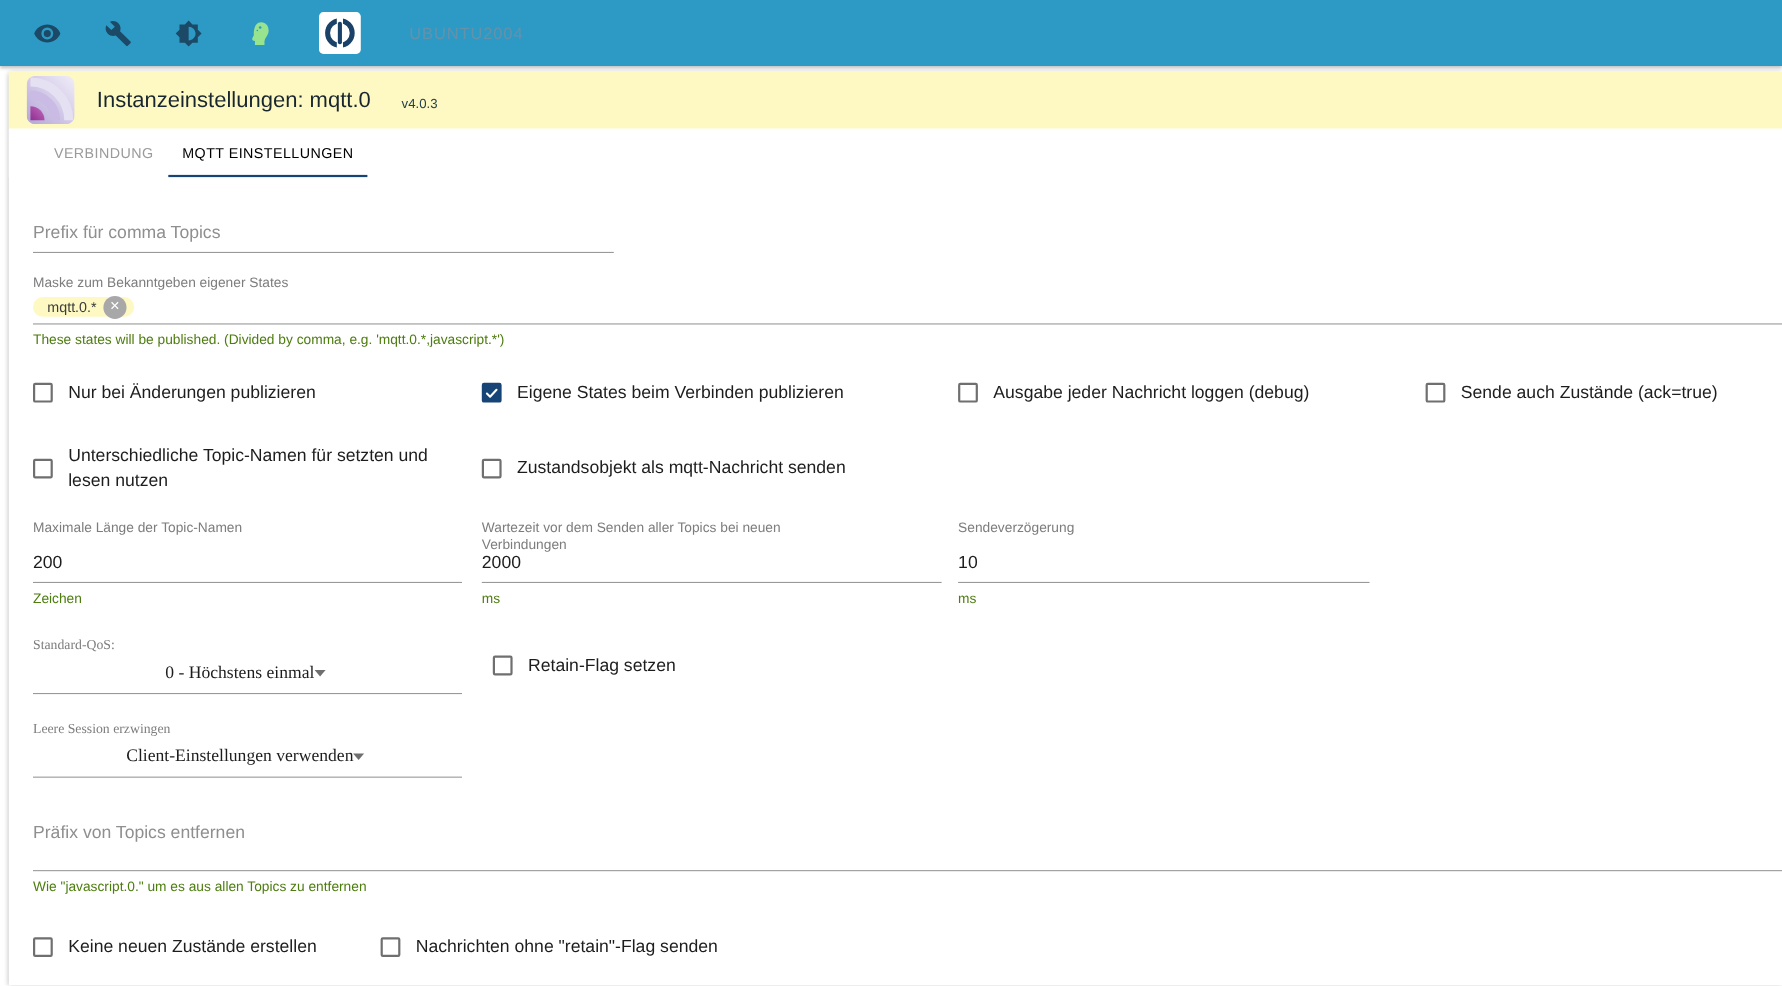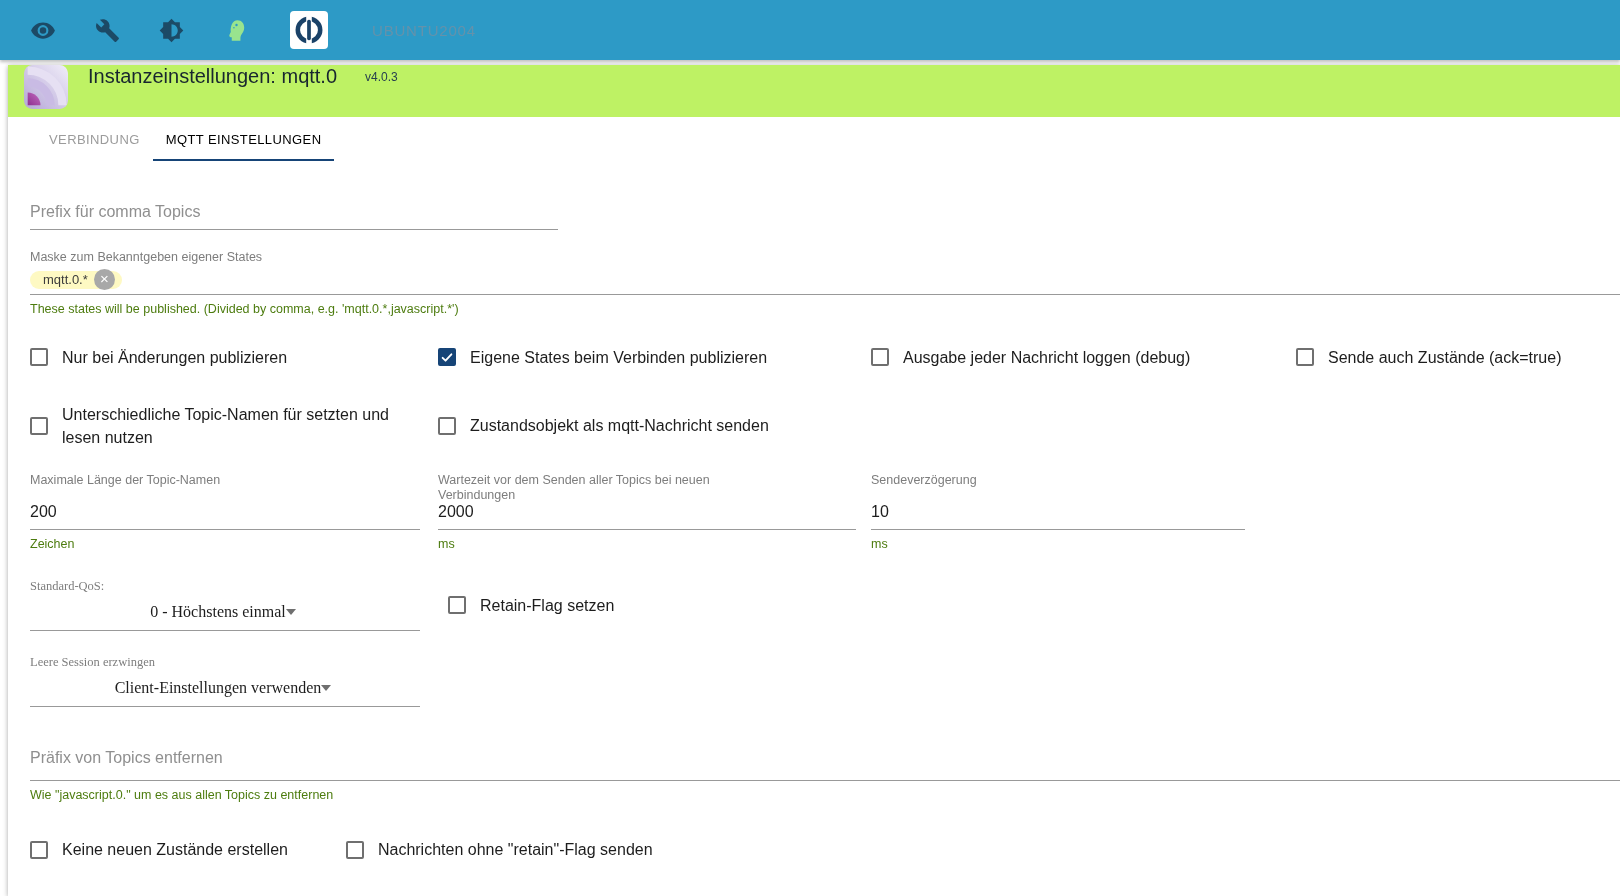--- a/index.html
+++ b/index.html
@@ -10,21 +10,21 @@
   .topbar { height: 60px; background: #2d9ac6; display: flex; align-items: center;
     padding-left: 30px; gap: 38px; box-shadow: 0 2px 3px rgba(0,0,0,.25); position: relative; z-index: 5; }
   .tb-icon { width: 26px; height: 26px; display: flex; align-items: center; justify-content: center; cursor: pointer; }
   .logo-box { width: 38px; height: 38px; background: #fff; border-radius: 4px; display: flex;
     align-items: center; justify-content: center; margin-left: 4px; }
   .host-label { color: #6492ab; font-size: 15px; letter-spacing: .8px; margin-left: 6px; }
 
   
   .dialog { margin-left: 8px; margin-top: 5px; background: #fff; min-height: 831px;
     box-shadow: 0 1px 5px rgba(0,0,0,.35); }
-  .dialog-header { height: 52px; background: #bef264; display: flex; align-items: flex-start;
+  .dialog-header { height: 52px; background: #fef9c3; display: flex; align-items: center;
     padding-left: 16px; gap: 20px; }
   .adapter-icon { width: 44px; height: 44px; border-radius: 6px; overflow: hidden; flex: 0 0 auto; }
   .dialog-title { font-size: 20px; color: #18262f; }
   .dialog-version { font-size: 12px; color: #27404f; margin-left: 8px; padding-top: 5px; }
 
   
   .tabs { display: flex; padding-left: 28px; background: #fff; }
   .tab { padding: 15px 13px 12px 13px; font-size: 13px; letter-spacing: .4px; color: #9b9b9b;
     cursor: pointer; border-bottom: 2px solid transparent; }
   .tab.active { color: #000000; border-bottom-color: #164477; }
@@ -66,21 +66,21 @@
   
   .sel-field { margin-top: 28px; width: 390px; font-family: Liberation Serif, serif; }
   .sel-value-row { display: flex; align-items: center; justify-content: center;
     padding: 9px 4px 9px 0; cursor: pointer; }
   .sel-value { font-size: 16px; color: #1d1d1d; }
   .sel-arrow { width: 0; height: 0; border-left: 5px solid transparent;
     border-right: 5px solid transparent; border-top: 6px solid #6f6f6f; }
   .qos-row { display: flex; align-items: flex-end; }
   .retain-item { margin: 0 0 14px 28px; }
 
-  .remove-field { margin-top: 42px; padding-bottom: 13px; }
+  .remove-field { margin-top: 42px; padding-bottom: 24px; }
 
   .bottom-cbs { margin-top: 36px; display: flex; gap: 42px; }
 </style>
 </head>
 <body>
 
 <div class="topbar">
   <span class="tb-icon">
     <svg viewBox="0 0 24 24" width="27" height="27">
         <path fill="#1c4a66" d="M12 4.5C7 4.5 2.73 7.61 1 12c1.73 4.39 6 7.5 11 7.5s9.27-3.11 11-7.5c-1.73-4.39-6-7.5-11-7.5zM12 17a5 5 0 1 1 0-10 5 5 0 0 1 0 10zm0-8a3 3 0 1 0 0 6 3 3 0 0 0 0-6z"></path>

